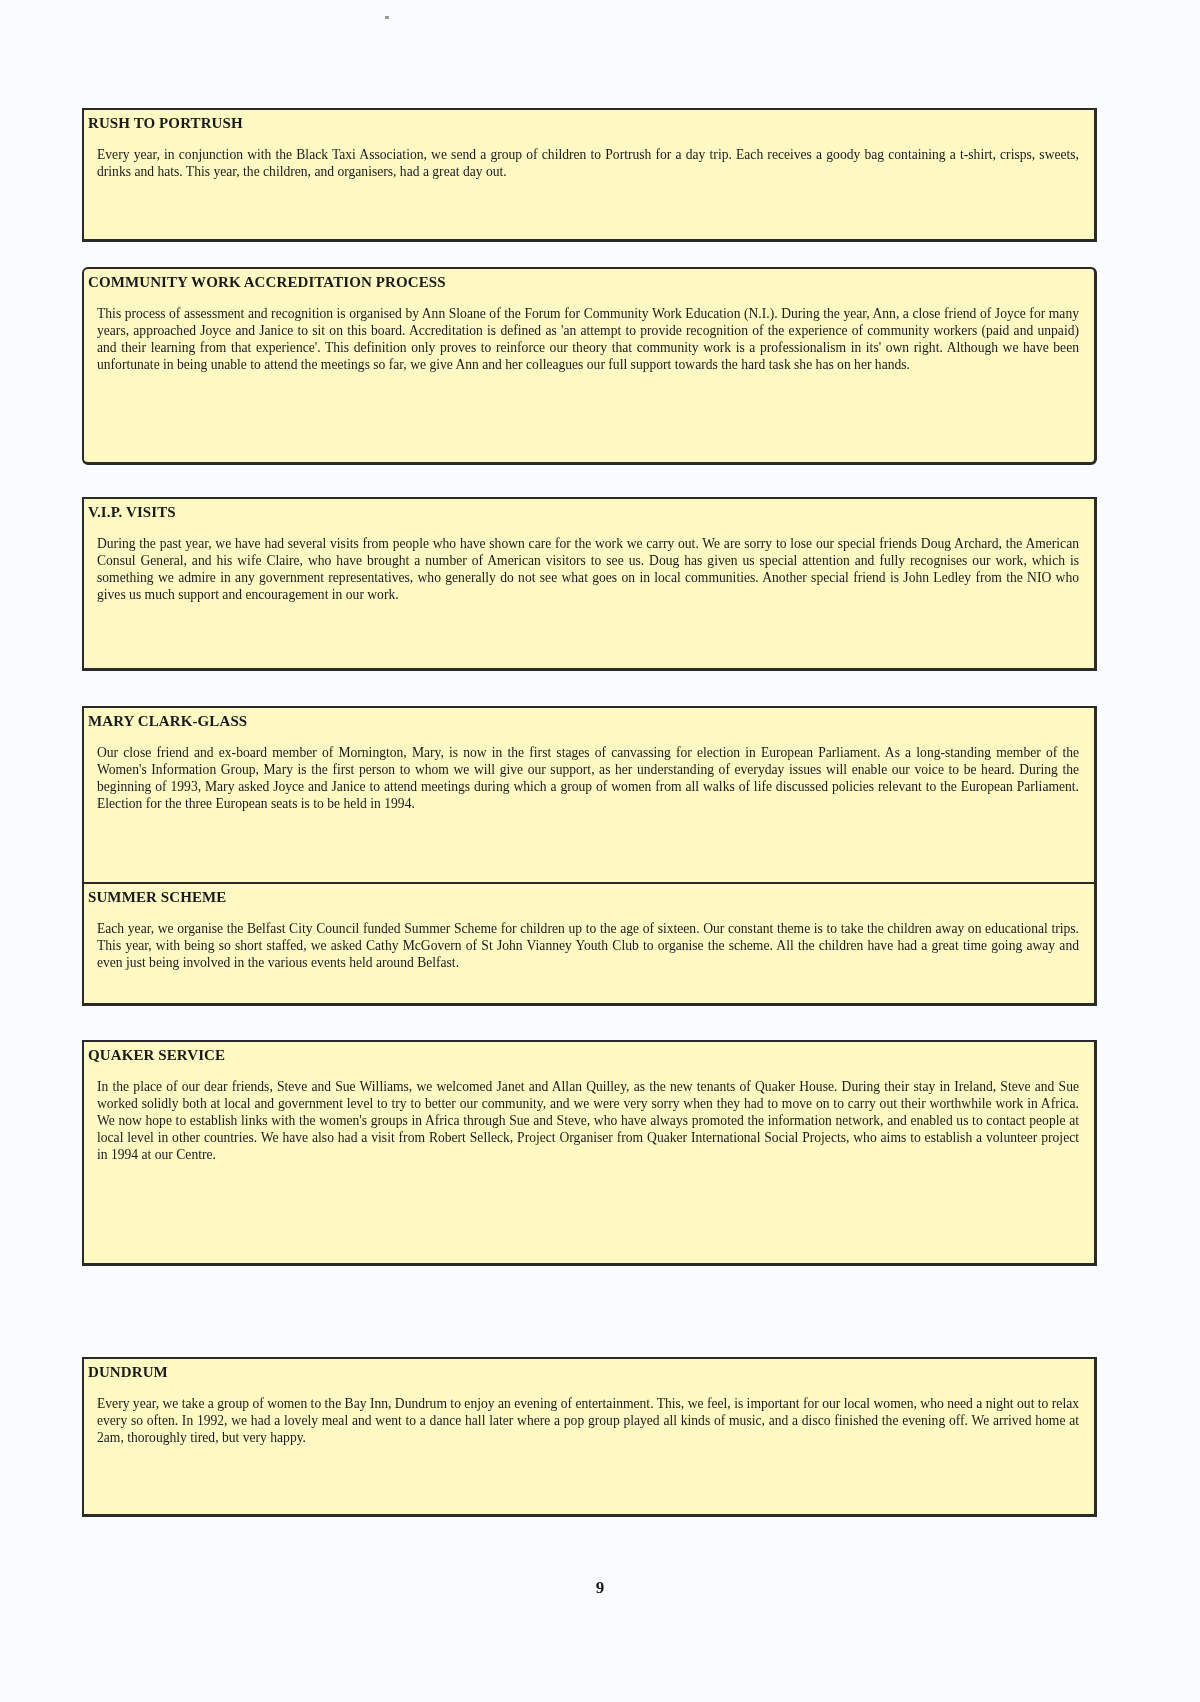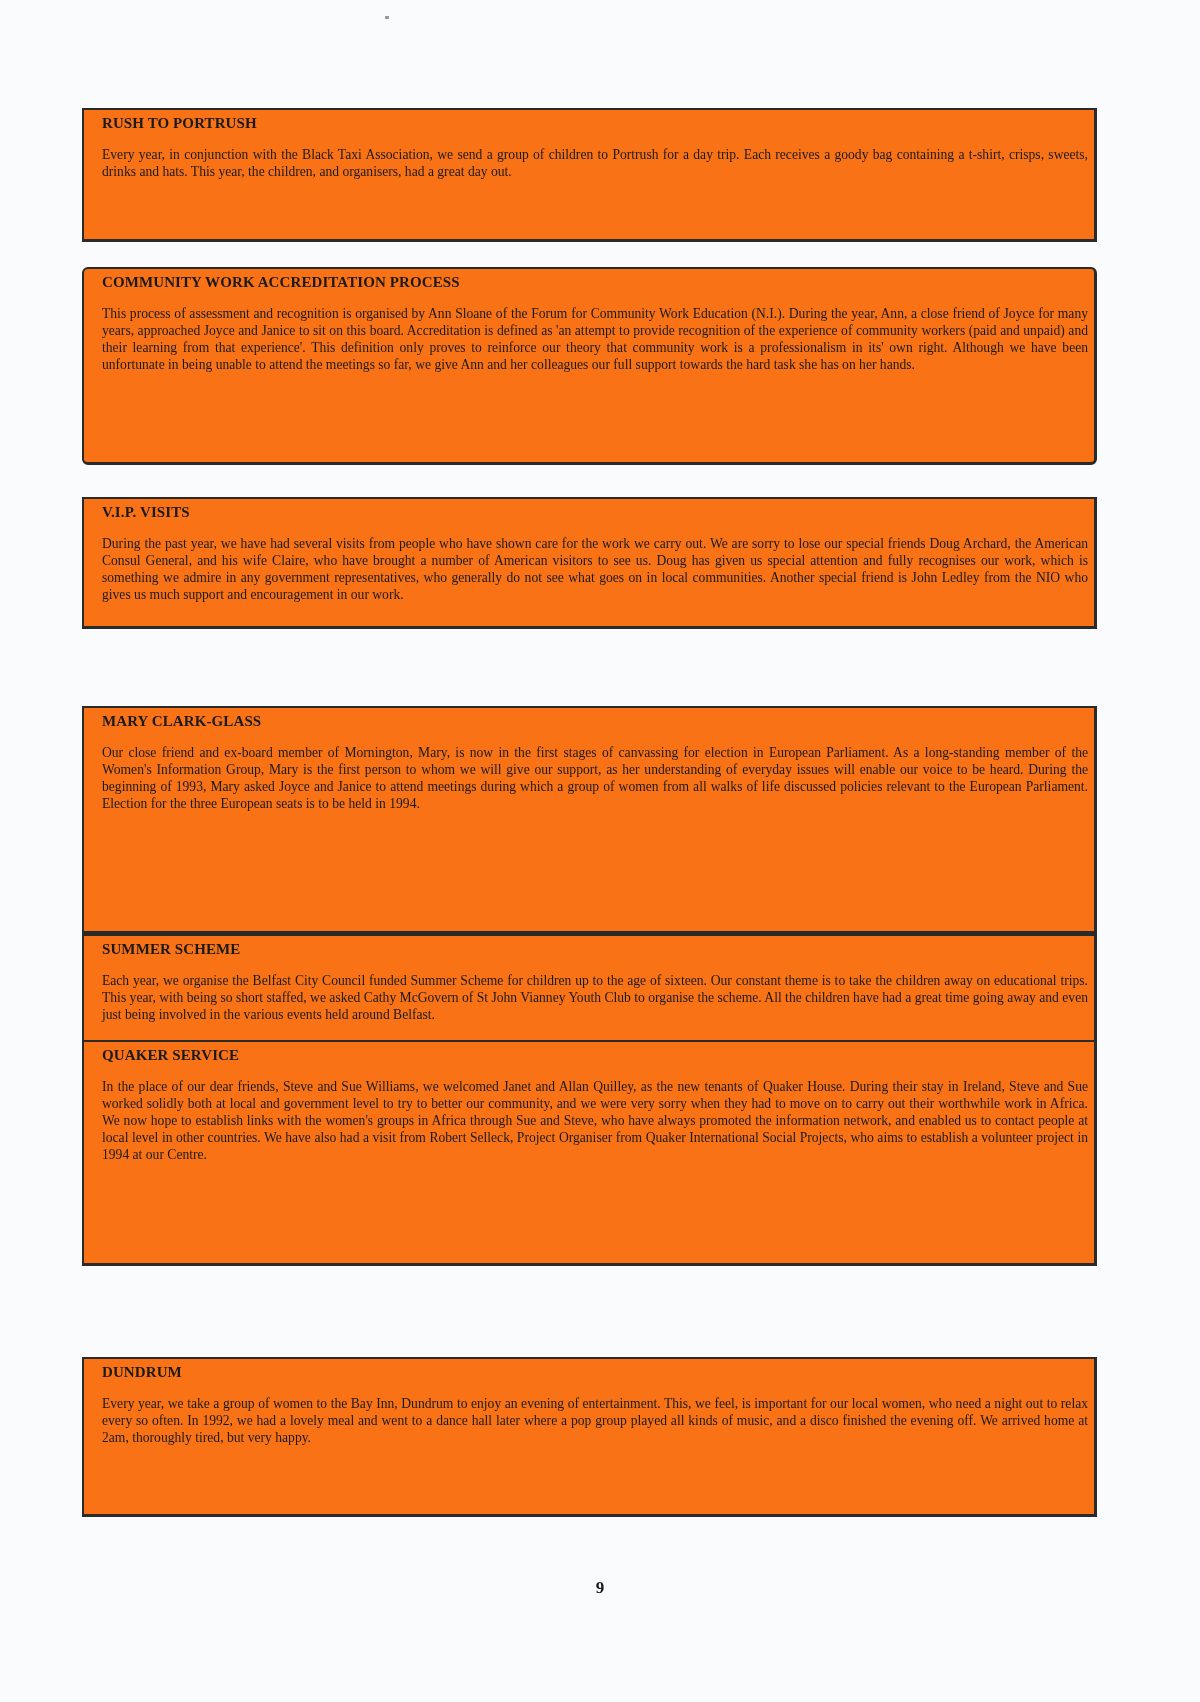--- a/index.html
+++ b/index.html
@@ -19,42 +19,42 @@
     background: #9a9a9a;
   }
   .section {
     position: absolute;
     left: 82px;
     width: 1015px;
     border: 2px solid #2a2a2a;
     border-right-width: 3px;
     border-bottom-width: 3px;
     box-sizing: border-box;
-    padding: 4px 6px 3px 18px;
-    background: #f97316;
+    padding: 4px 6px 3px 4px;
+    background: #fef9c3;
   }
   .section h2 {
     margin: 0 0 14px 0;
     font-size: 15px;
     font-weight: bold;
     letter-spacing: 0.1px;
     line-height: 18px;
   }
   .section p {
-    margin: 0;
+    margin: 9px;
     font-size: 13.6px;
     line-height: 17px;
     text-align: justify;
     text-align-last: left;
   }
   #s1 { top: 108px; height: 134px; }
   #s2 { top: 267px; height: 198px; border-radius: 6px; }
-  #s3 { top: 497px; height: 132px; }
+  #s3 { top: 497px; height: 174px; }
   #s4 { top: 706px; height: 228px; }
-  #s5 { top: 934px; height: 124px; }
+  #s5 { top: 882px; height: 124px; }
   #s6 { top: 1040px; height: 226px; }
   #s7 { top: 1357px; height: 160px; }
 
   .page-number {
     position: absolute;
     top: 1578px;
     left: 0; width: 1200px;
     text-align: center;
     font-size: 17px;
     font-weight: bold;

